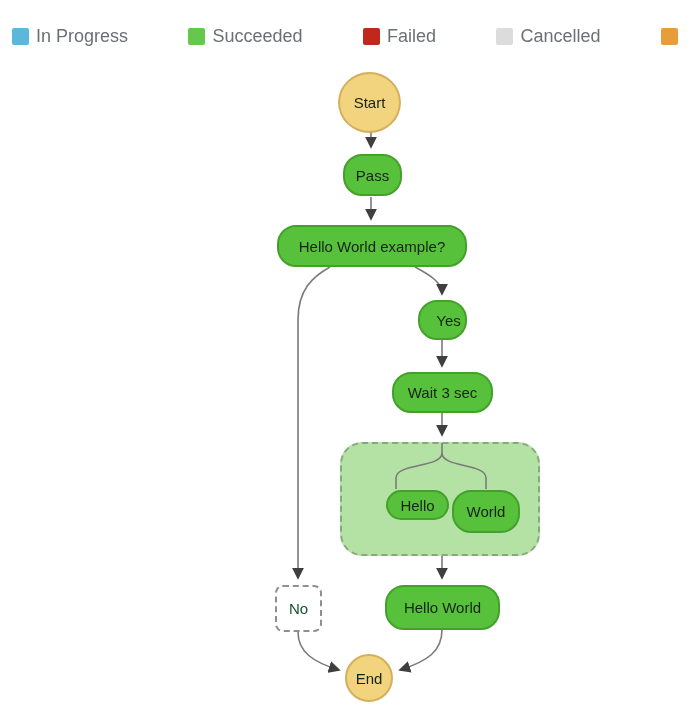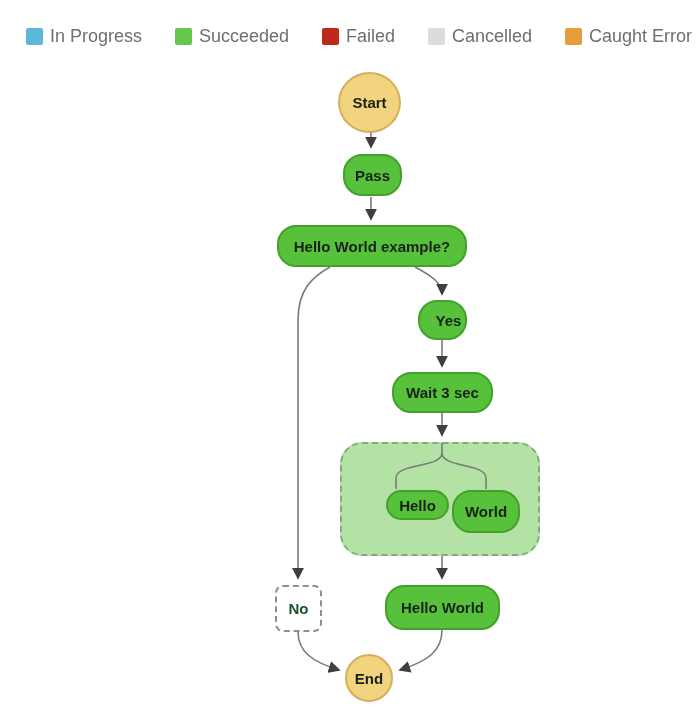--- a/index.html
+++ b/index.html
@@ -3,34 +3,34 @@
 <meta charset="utf-8">
 <style>
   html,body { margin:0; padding:0; background:#ffffff; }
   .canvas {
     position:relative; width:700px; height:722px; background:#ffffff;
     font-family:"Liberation Sans", sans-serif; overflow:hidden;
   }
 
   
   .legend {
-    position:absolute; left:26px; top:26px; width:666px;
+    position:absolute; left:12px; top:26px; width:666px;
     display:flex; justify-content:space-between; align-items:center;
   }
   .legend-item { display:flex; align-items:center; gap:7px; }
   .legend-swatch { width:17px; height:17px; border-radius:2px; flex:0 0 auto; }
   .legend-label { font-size:18px; color:#6b7075; white-space:nowrap; }
 
   
   svg.edges { position:absolute; left:0; top:0; z-index:2; pointer-events:none; }
 
   
   .node {
     position:absolute; z-index:3; display:flex; align-items:center; justify-content:center;
-    font-size:15px; font-weight:bold; color:#17231a; box-sizing:border-box; cursor:pointer;
+    font-size:15px; font-weight:normal; color:#17231a; box-sizing:border-box; cursor:pointer;
   }
   .node.green  { background:#58c13b; border:2px solid #43a12a; border-radius:19px; }
   .node.circle { background:#f2d37e; border:2px solid #d4af5d; border-radius:50%; }
   .node.ghost  { background:#ffffff; border:2px dashed #8f8f8f; border-radius:8px; color:#14532d; }
 
   .n-start  { left:338px; top:72px;  width:63px;  height:61px; }
   .n-pass   { left:343px; top:154px; width:59px;  height:42px; }
   .n-choice { left:277px; top:225px; width:190px; height:42px; }
   .n-yes    { left:418px; top:300px; width:49px;  height:40px;padding-left:12px; }
   .n-wait   { left:392px; top:372px; width:101px; height:41px; }
@@ -62,21 +62,20 @@
     <div class="legend-item">
       <span class="legend-swatch" style="background-color: rgb(192, 40, 28);"></span>
       <span class="legend-label">Failed</span>
     </div>
     <div class="legend-item">
       <span class="legend-swatch" style="background-color: rgb(220, 220, 220);"></span>
       <span class="legend-label">Cancelled</span>
     </div>
     <div class="legend-item">
       <span class="legend-swatch" style="background-color: rgb(231, 157, 60);"></span>
-      <span class="legend-label">Caught Error</span>
     </div>
   </div>
 
   <div class="parallel"></div>
 
   <svg class="edges" width="700" height="722" viewBox="0 0 700 722">
     <defs>
       <marker id="arrow" viewBox="0 0 10 10" refX="8.5" refY="5" markerWidth="7.5" markerHeight="7.5" orient="auto-start-reverse">
         <path d="M0,0 L10,5 L0,10 z" fill="#3f3f3f"></path>
       </marker>

